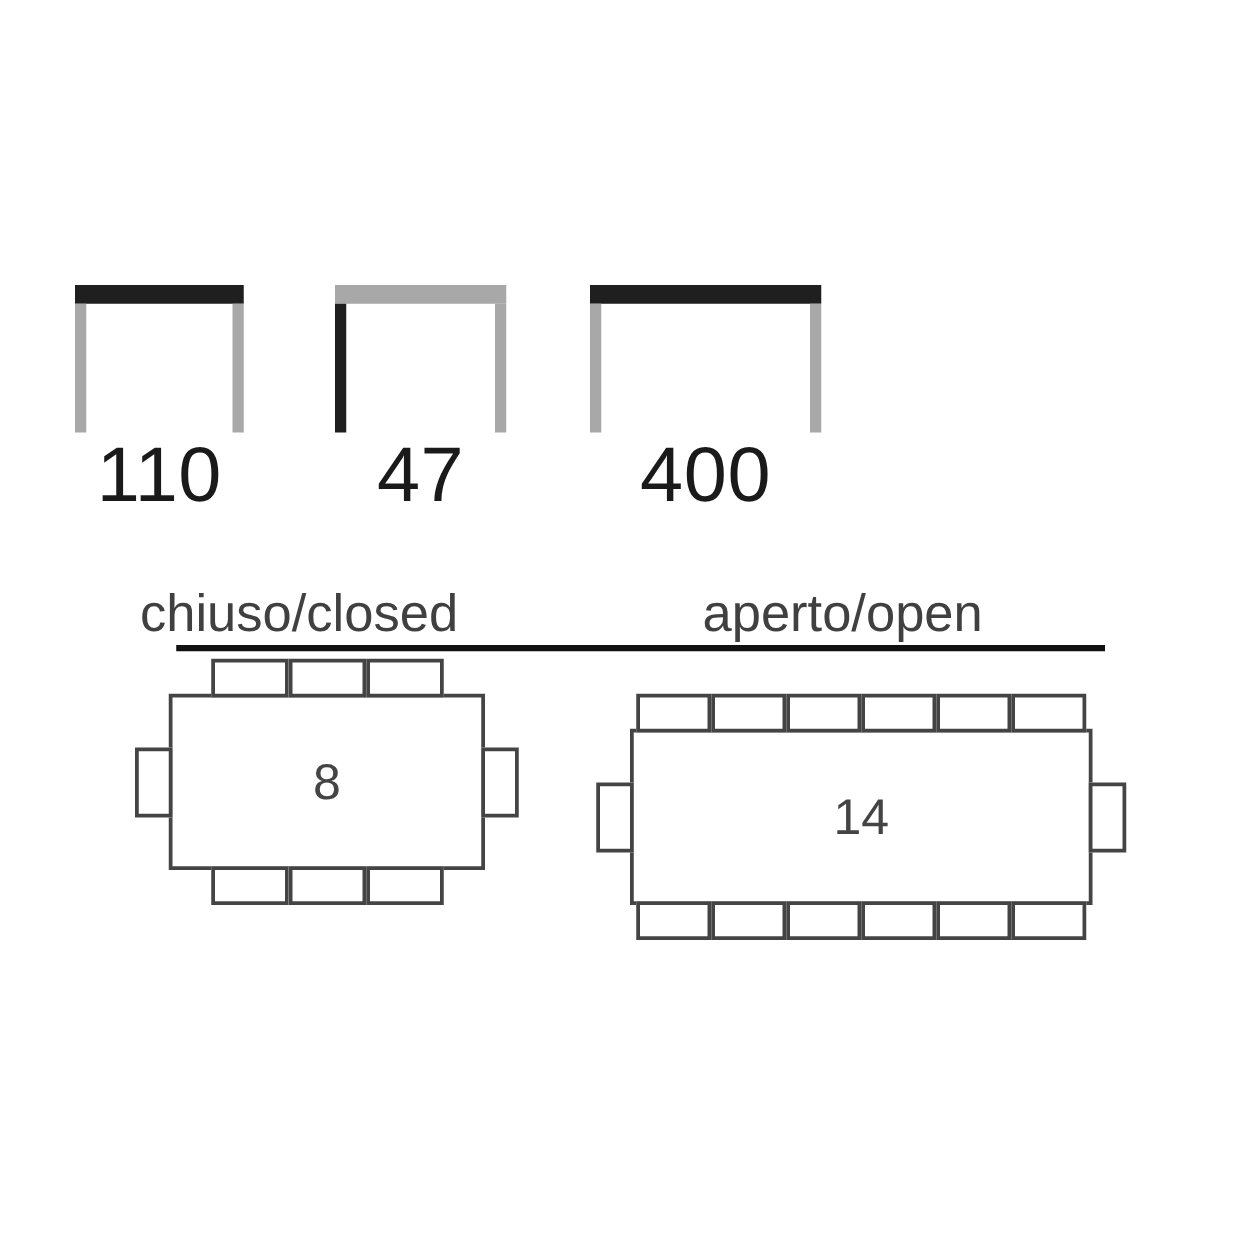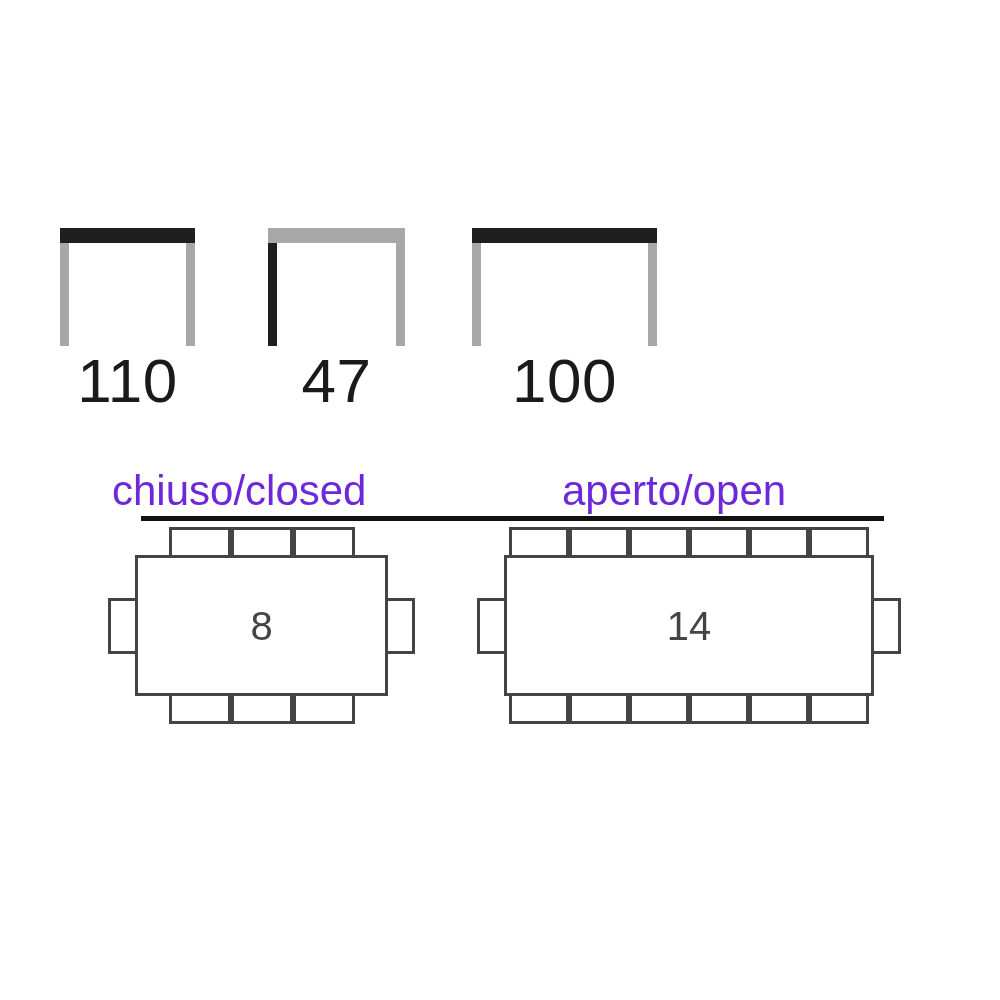--- a/index.html
+++ b/index.html
@@ -55,21 +55,21 @@
     letter-spacing: 0.5px;
     color: #1a1a1a;
     white-space: nowrap;
     line-height: 1;
   }
 
   
   .caption {
     position: absolute;
     font-size: 42px;
-    color: #6d28d9;
+    color: #404040;
     white-space: nowrap;
     line-height: 1;
   }
 
   .divider {
     position: absolute;
     background: #111111;
   }
 
   
@@ -116,21 +116,21 @@
     <div class="elev-top" style="background: rgb(168, 168, 168);"></div>
     <div class="elev-leg left" style="background: rgb(31, 31, 31);"></div>
     <div class="elev-leg right" style="background: rgb(168, 168, 168);"></div>
     <div class="elev-label">47</div>
   </div>
 
   <div class="elev" style="left: 472px; top: 228px; width: 185px; height: 200px;">
     <div class="elev-top" style="background: rgb(31, 31, 31);"></div>
     <div class="elev-leg left" style="background: rgb(168, 168, 168);"></div>
     <div class="elev-leg right" style="background: rgb(168, 168, 168);"></div>
-    <div class="elev-label">100</div>
+    <div class="elev-label">400</div>
   </div>
 
 
   <div class="caption" style="left: 112px; top: 470px;">chiuso/closed</div>
   <div class="caption" style="left: 562px; top: 470px;">aperto/open</div>
 
   <div class="divider" style="left: 141px; top: 516px; width: 743px; height: 5px;"></div>
 
   <div class="plan" style="left: 108px; top: 527px; width: 307px; height: 197px;">
     <div class="plan-table" style="left: 27px; top: 28px; width: 253px; height: 141px;"></div>
@@ -140,21 +140,21 @@
         <div class="seat seat-h" style="left: 184.5px; top: 0px; width: 62px; height: 31px;"></div>
         <div class="seat seat-h" style="left: 60.5px; top: 166px; width: 62px; height: 31px;"></div>
         <div class="seat seat-h" style="left: 122.5px; top: 166px; width: 62px; height: 31px;"></div>
         <div class="seat seat-h" style="left: 184.5px; top: 166px; width: 62px; height: 31px;"></div>
         <div class="seat seat-v" style="left: 0px; top: 70.5px; width: 30px; height: 56px;"></div>
         <div class="seat seat-v" style="left: 277px; top: 70.5px; width: 30px; height: 56px;"></div>
       </div>
     <div class="plan-count" style="left: 153.5px; top: 98.5px;">8</div>
   </div>
 
-  <div class="plan" style="left: 477px; top: 527px; width: 424px; height: 197px;">
+  <div class="plan" style="left: 477px; top: 555px; width: 424px; height: 197px;">
     <div class="plan-table" style="left: 27px; top: 28px; width: 370px; height: 141px;"></div>
     <div class="seats">
         <div class="seat seat-h" style="left: 32px; top: 0px; width: 60px; height: 31px;"></div>
         <div class="seat seat-h" style="left: 92px; top: 0px; width: 60px; height: 31px;"></div>
         <div class="seat seat-h" style="left: 152px; top: 0px; width: 60px; height: 31px;"></div>
         <div class="seat seat-h" style="left: 212px; top: 0px; width: 60px; height: 31px;"></div>
         <div class="seat seat-h" style="left: 272px; top: 0px; width: 60px; height: 31px;"></div>
         <div class="seat seat-h" style="left: 332px; top: 0px; width: 60px; height: 31px;"></div>
         <div class="seat seat-h" style="left: 32px; top: 166px; width: 60px; height: 31px;"></div>
         <div class="seat seat-h" style="left: 92px; top: 166px; width: 60px; height: 31px;"></div>

